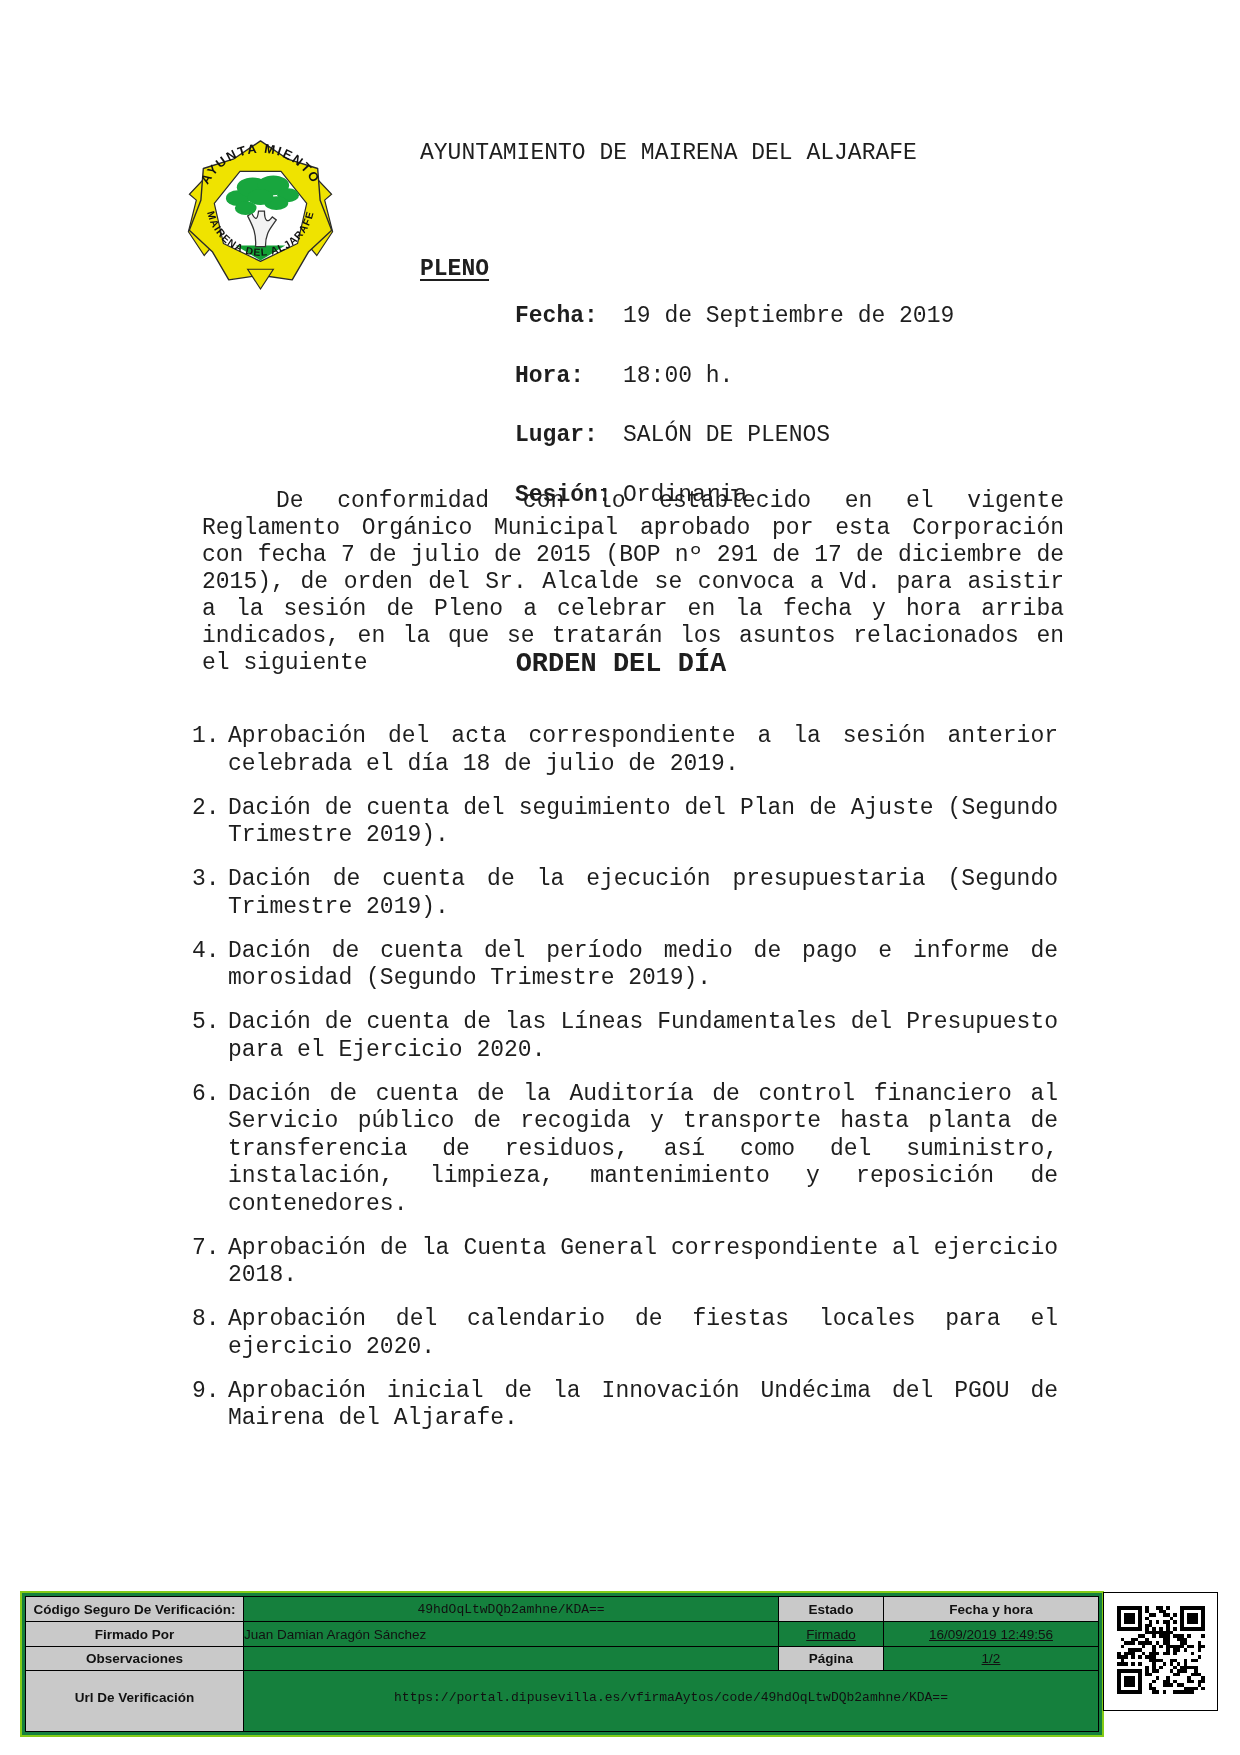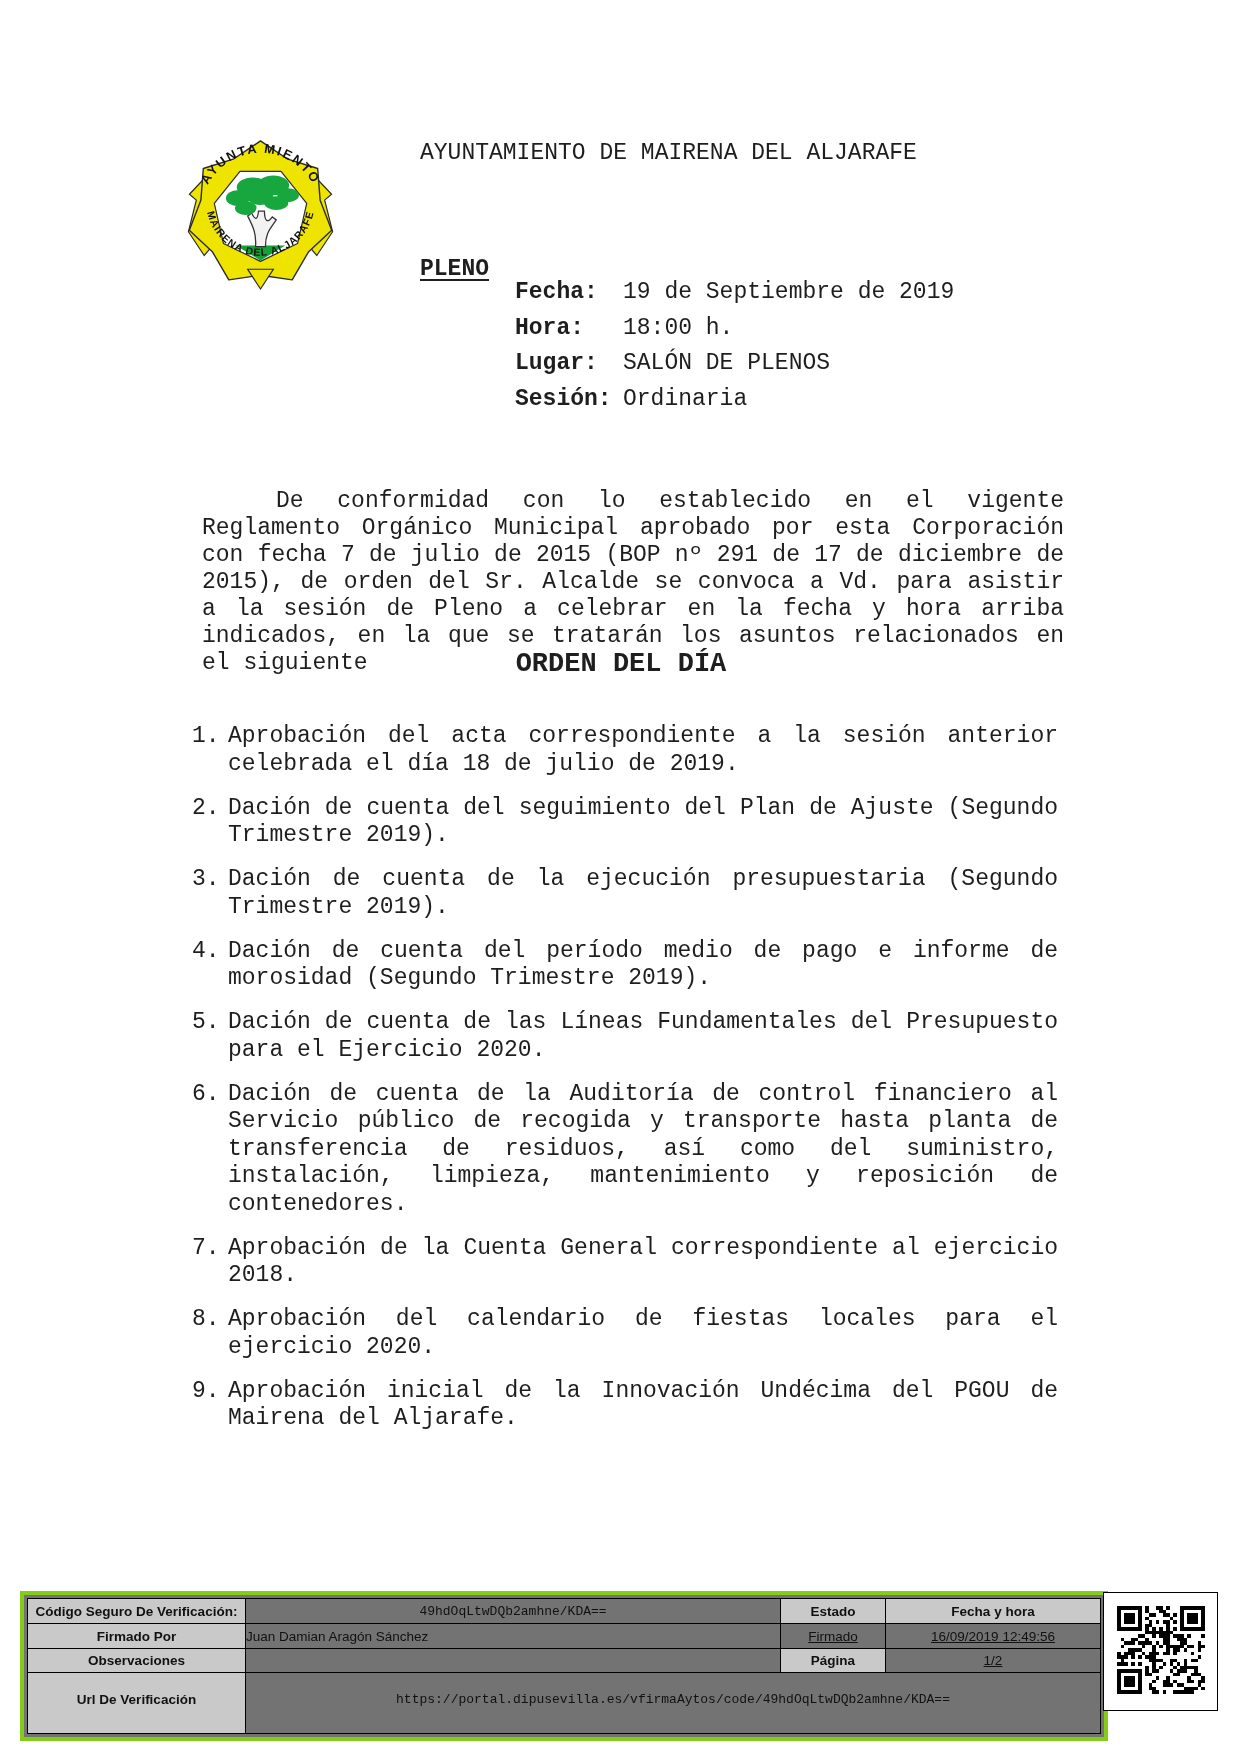--- a/index.html
+++ b/index.html
@@ -9,35 +9,35 @@
   
   .logo{position:absolute;left:183px;top:135px;width:155px;height:156px;}
   .title{position:absolute;left:420px;top:140px;font-size:23px;line-height:27px;
          font-weight:normal;white-space:nowrap;letter-spacing:0;}
   .doctype{position:absolute;left:420px;top:216px;font-size:23px;line-height:27px;
          font-weight:bold;text-decoration:underline;text-underline-offset:4px;margin-top:40px;}
 
   
   .meta{position:absolute;left:515px;top:275px;font-size:23px;}
   .meta-row{line-height:35.5px;white-space:nowrap;}
-  .meta-label{display:inline-block;width:108px;font-weight:bold;}
+  .meta-label{display:inline-block;width:108px;font-weight:bold;margin-top:24px;}
 
   
   .intro{position:absolute;left:190px;top:476px;width:862px;margin:12px;
          font-size:23px;line-height:27px;text-align:justify;text-indent:74px;}
   .orden{position:absolute;left:190px;top:651px;width:862px;font-size:27px;
          line-height:27px;font-weight:bold;text-align:center;}
   .agenda{position:absolute;left:192px;top:723px;width:866px;}
   .agenda-item{position:relative;margin:0 0 16.5px 0;font-size:23px;line-height:27.5px;}
   .agenda-num{position:absolute;left:0;top:0;}
   .agenda-text{margin-left:36px;text-align:justify;}
 
   
-  .sig-frame{position:absolute;left:20px;top:1591px;border:4px solid #84cc16;padding:3px;
-             background:#737373;}
+  .sig-frame{position:absolute;left:20px;top:1591px;border:2px solid #84cc16;padding:3px;
+             background:#15803d;}
   table.sig{border-collapse:collapse;table-layout:fixed;width:1073px;
             font-family:"Liberation Sans",sans-serif;font-size:13.5px;color:#111;}
   table.sig td{border:1px solid #000;overflow:hidden;white-space:nowrap;padding:0;}
   td.lbl{background:#c9c9c9;text-align:center;font-weight:bold;}
   td.val-mono{font-family:"Liberation Mono",monospace;font-size:13px;text-align:center;}
   td.val-sans{text-align:left;padding-left:7px;}
   td.val-c{text-align:center;text-decoration:underline;}
   tr.r1 td{height:24px;} tr.r2 td{height:24px;} tr.r3 td{height:23px;}
   tr.r4 td{height:41px;vertical-align:top;padding-top:19px;}
 

